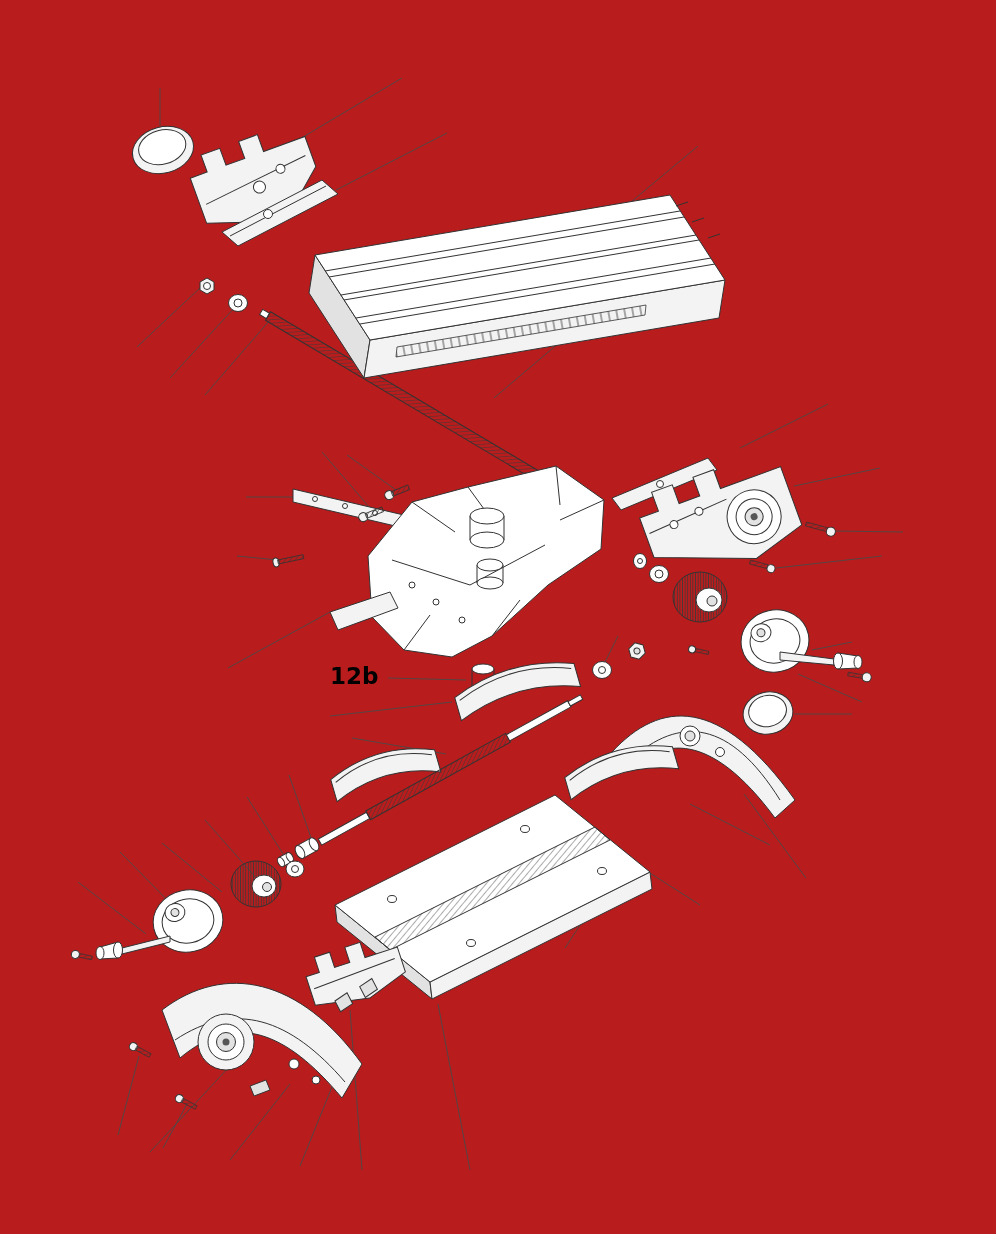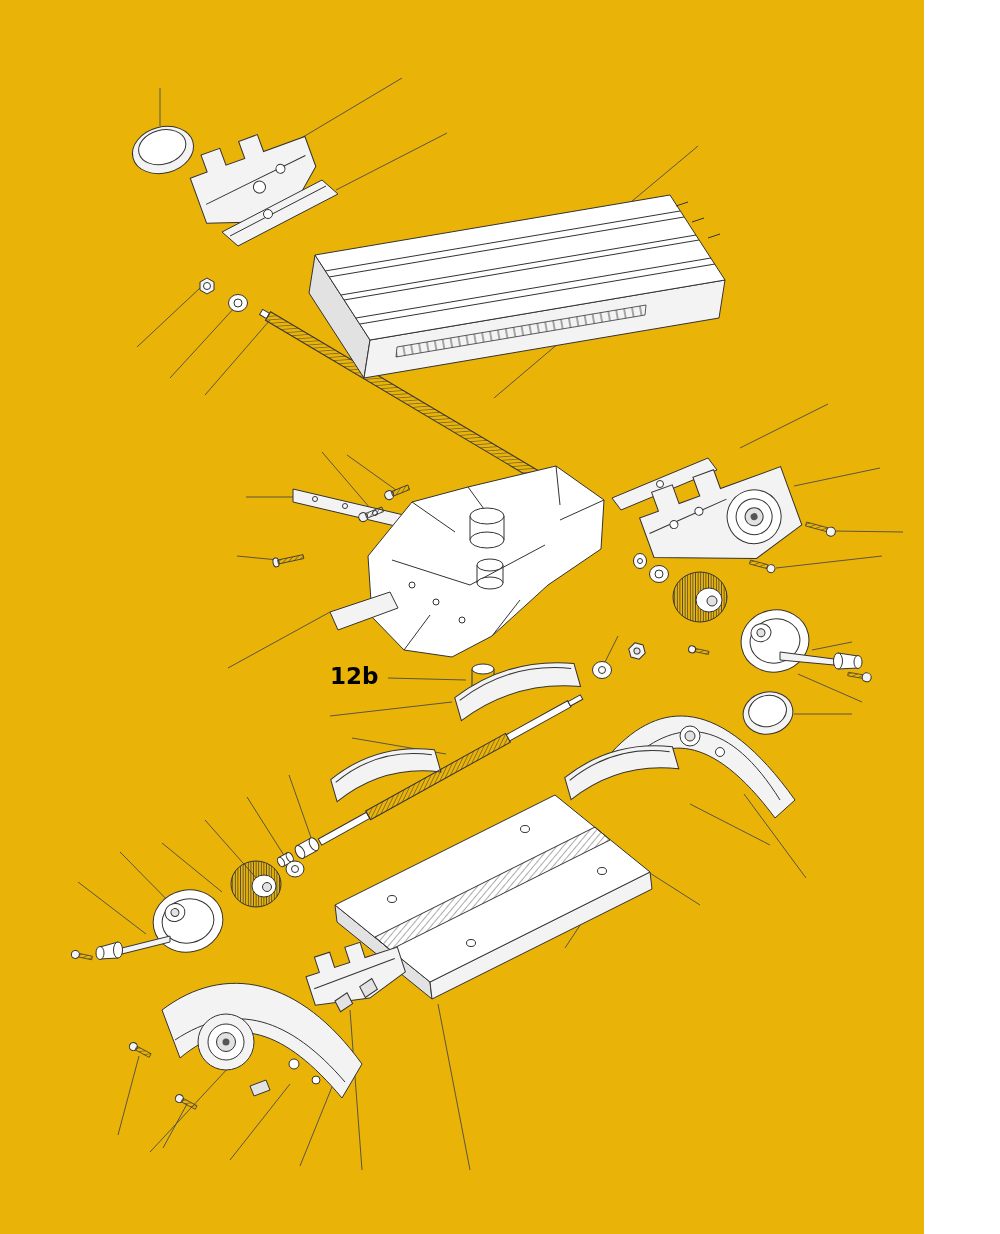--- a/index.html
+++ b/index.html
@@ -1,16 +1,16 @@
 <!DOCTYPE html>
 <html><head>
 <meta charset="utf-8">
 <style>
   html,body{margin:0;padding:0;background:#fff;}
-  .stage{position:relative;width:924px;height:1234px;background:#eab308;overflow:hidden;
+  .stage{position:relative;width:996px;height:1234px;background:#b91c1c;overflow:hidden;
          font-family:"DejaVu Sans", sans-serif;text-align:center;}
   svg{display:block;}
   .ln{stroke:#333;fill:none;stroke-width:1;}
   .fw{fill:#ffffff;stroke:#333;stroke-width:1;}
   .fl{fill:#f3f3f3;stroke:#333;stroke-width:1;}
   .fd{fill:#e2e2e2;stroke:#333;stroke-width:1;}
   .leader{stroke:#4a4a4a;stroke-width:0.9;fill:none;}
   .lbl{font-family:"DejaVu Sans", sans-serif;font-size:23px;font-weight:bold;fill:#000;}
 </style>
 </head>

